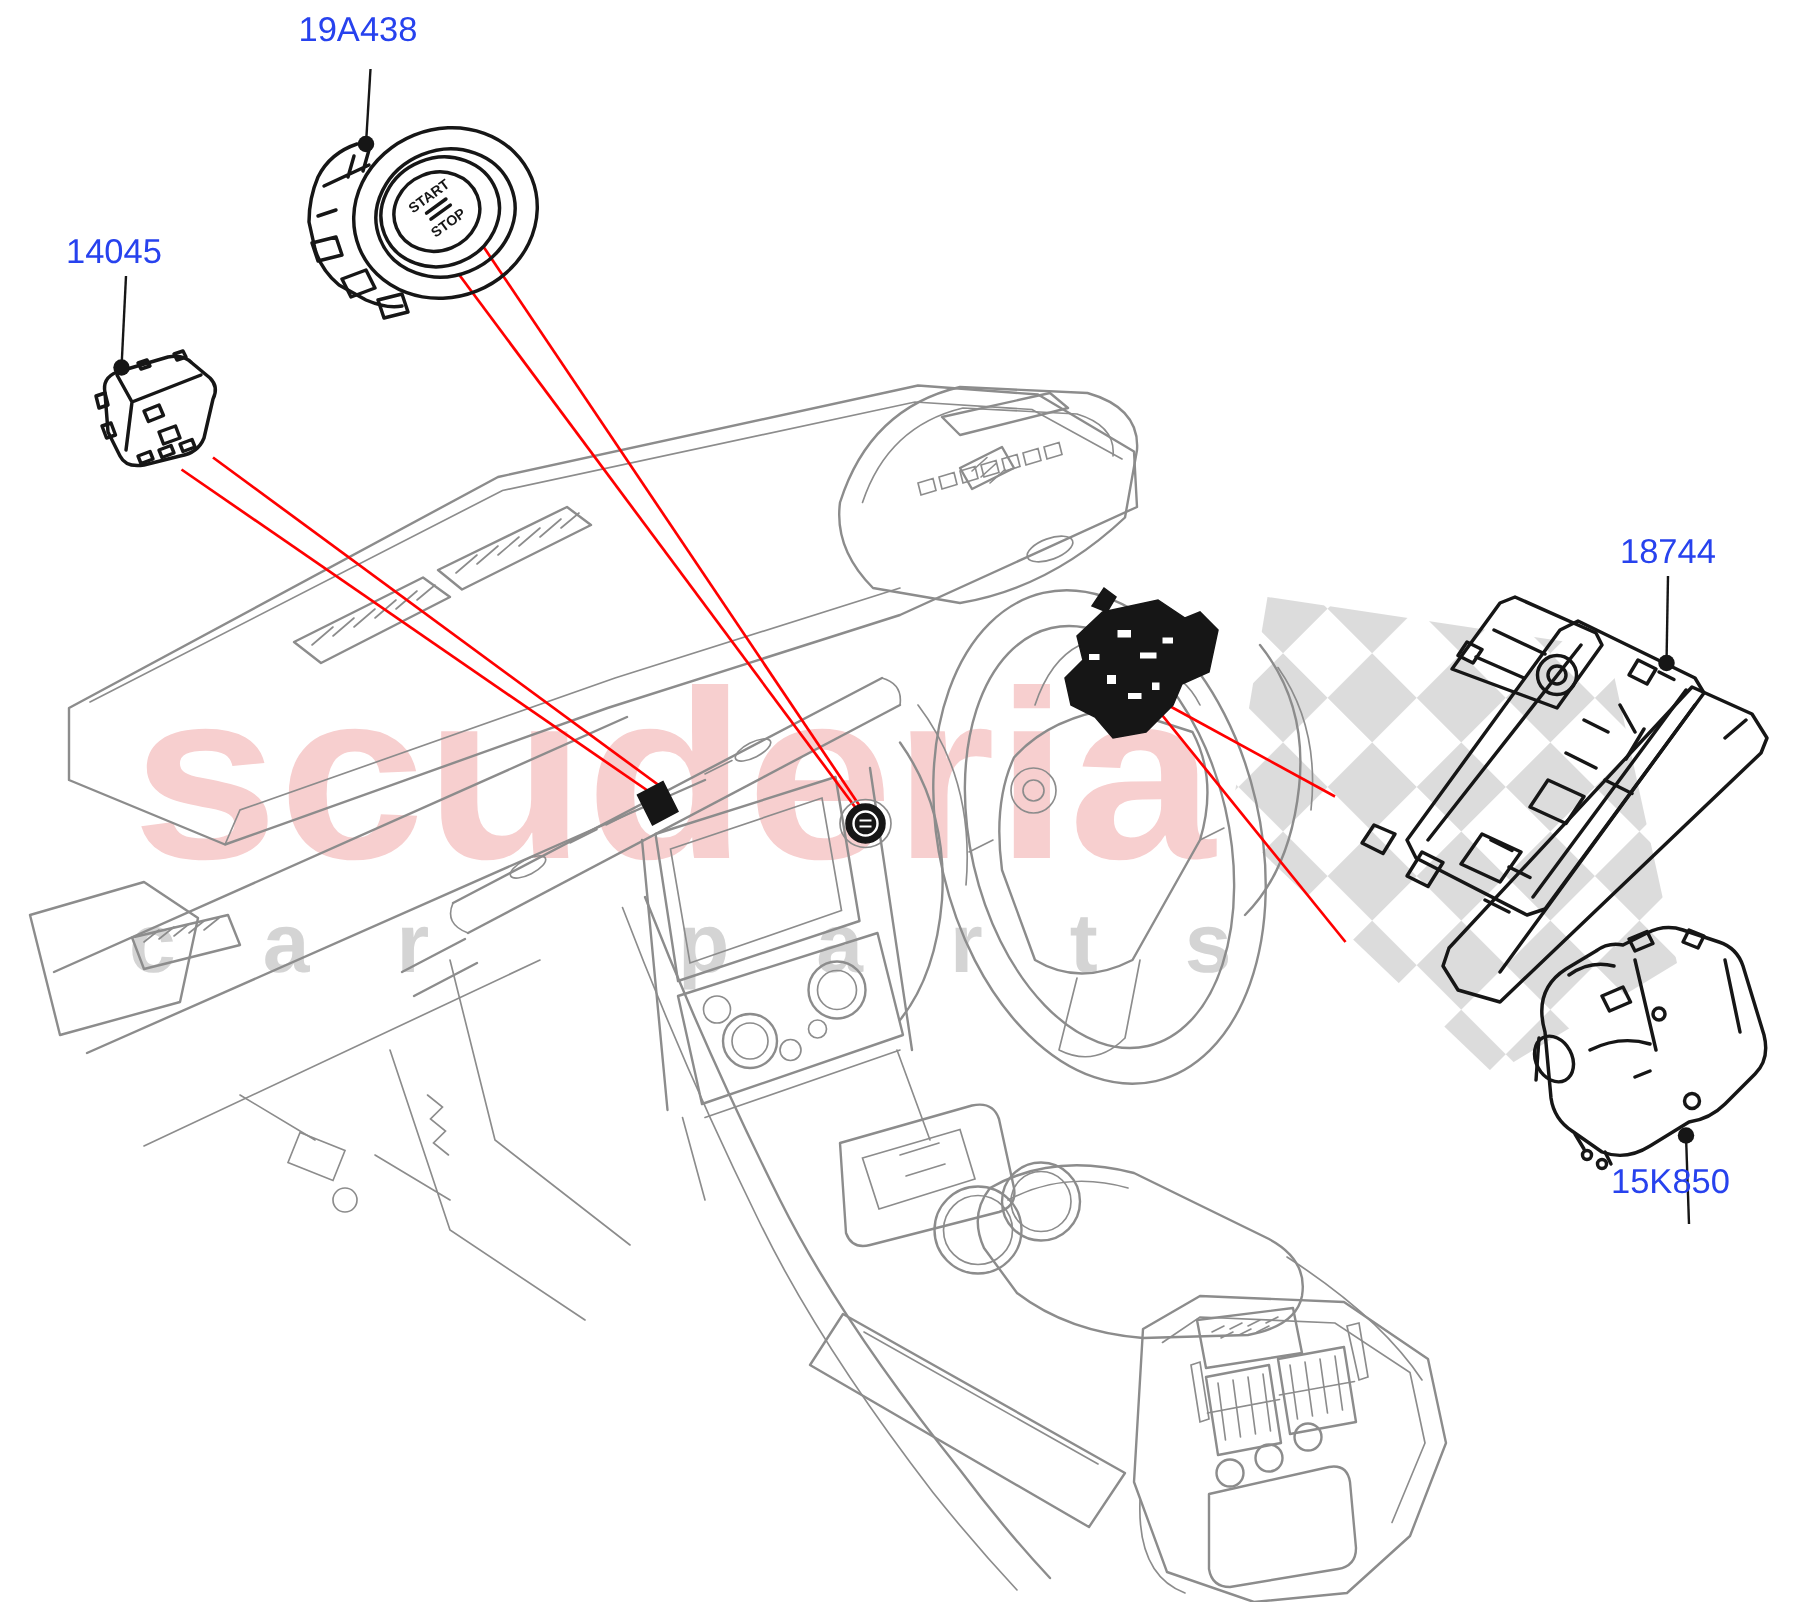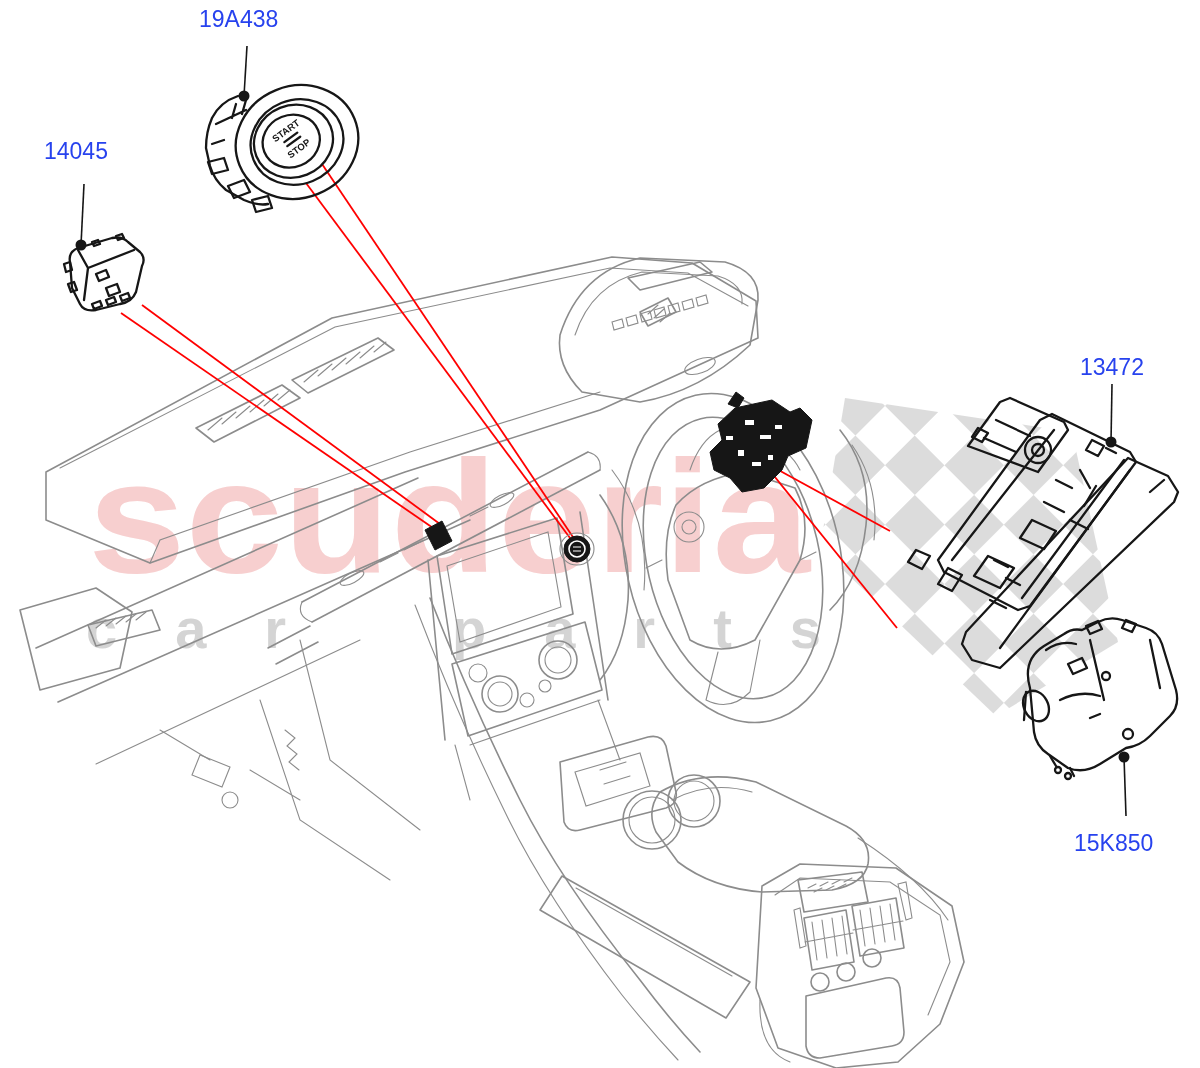--- a/index.html
+++ b/index.html
@@ -265,16 +265,16 @@
     <path class="ldr" d="M84,184 L81,245"></path>
         <circle class="dot" cx="81" cy="245" r="5.5"></circle>
     <path class="ldr" d="M1112,384 L1111,442"></path>
         <circle class="dot" cx="1111" cy="442" r="5.5"></circle>
     <path class="ldr" d="M1124,757 L1126,816"></path>
         <circle class="dot" cx="1124" cy="757" r="5.5"></circle>
   </g>
 </svg>
 
 <div class="callout" style="left:199px;top:8px">19A438</div>
-<div class="callout" style="left:44px;top:140px">14045</div>
-<div class="callout" style="left:1080px;top:356px">13472</div>
-<div class="callout" style="left:1074px;top:832px">15K850</div>
+<div class="callout" style="left:44px;top:156px">14045</div>
+<div class="callout" style="left:1080px;top:356px">18744</div>
+<div class="callout" style="left:1074px;top:776px">15K850</div>
 </div>
 
 </body></html>

